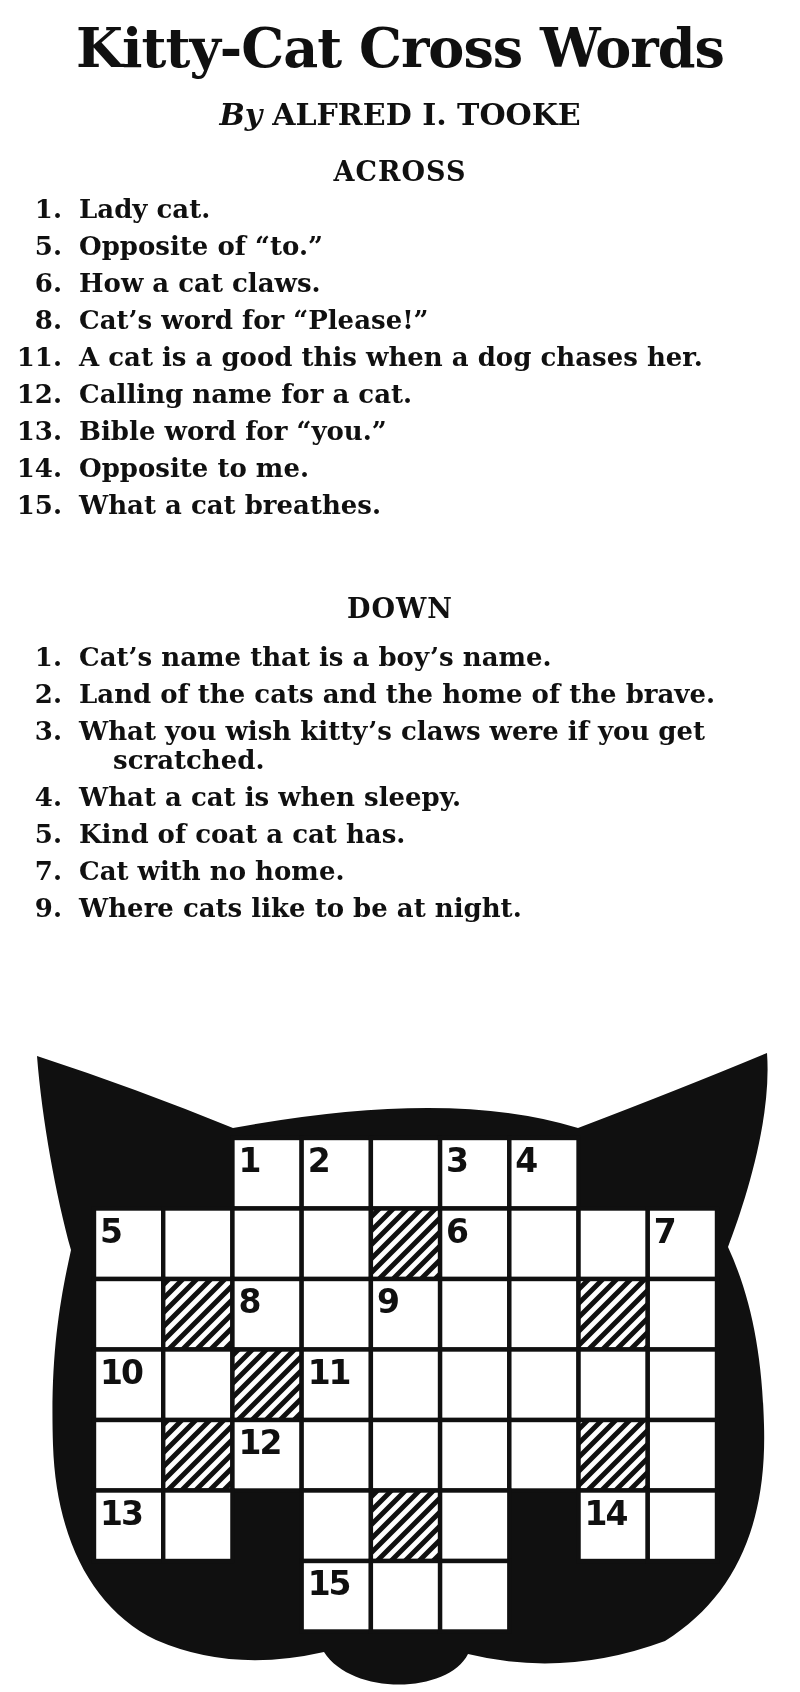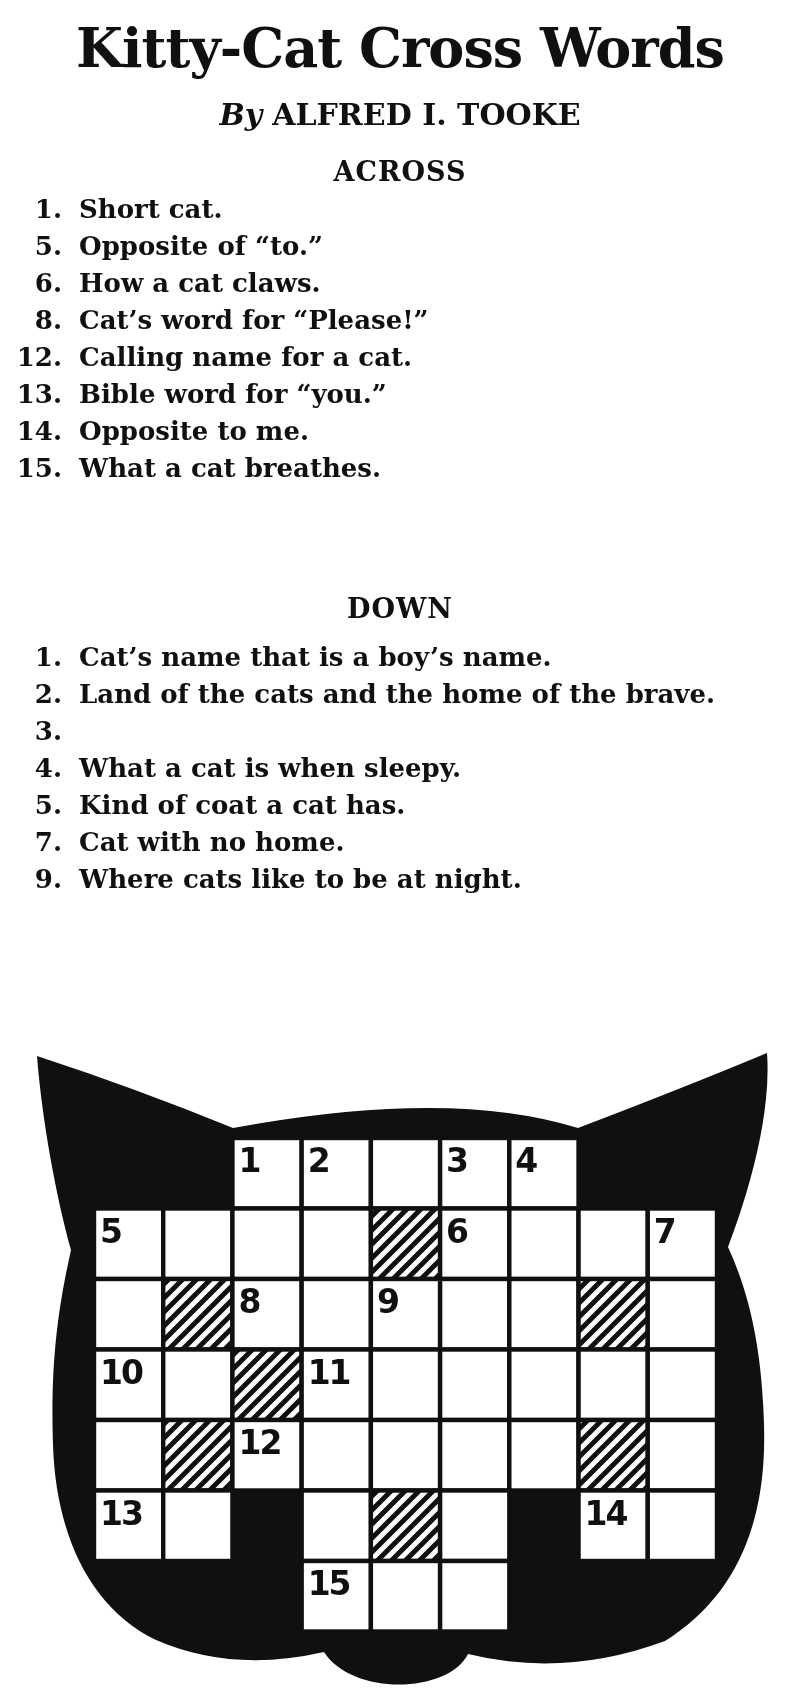--- a/index.html
+++ b/index.html
@@ -58,35 +58,39 @@
 <div class="title">Kitty-Cat Cross Words</div>
 
 <div class="byline">
   <span class="by">By</span><span>ALFRED I. TOOKE</span>
 </div>
 
 <div class="section-heading" id="across-heading">ACROSS</div>
 <div class="clues" id="across-clues">
     <div class="clue">
       <span class="num">1.</span>
-      <span class="text">Short cat.</span>
+      <span class="text">Lady cat.</span>
     </div>
     <div class="clue">
       <span class="num">5.</span>
       <span class="text">Opposite of “to.”</span>
     </div>
     <div class="clue">
       <span class="num">6.</span>
       <span class="text">How a cat claws.</span>
     </div>
     <div class="clue">
       <span class="num">8.</span>
       <span class="text">Cat’s word for “Please!”</span>
     </div>
     <div class="clue">
+      <span class="num">11.</span>
+      <span class="text">A cat is a good this when a dog chases her.</span>
+    </div>
+    <div class="clue">
       <span class="num">12.</span>
       <span class="text">Calling name for a cat.</span>
     </div>
     <div class="clue">
       <span class="num">13.</span>
       <span class="text">Bible word for “you.”</span>
     </div>
     <div class="clue">
       <span class="num">14.</span>
       <span class="text">Opposite to me.</span>
@@ -102,20 +106,21 @@
     <div class="clue">
       <span class="num">1.</span>
       <span class="text">Cat’s name that is a boy’s name.</span>
     </div>
     <div class="clue">
       <span class="num">2.</span>
       <span class="text">Land of the cats and the home of the brave.</span>
     </div>
     <div class="clue">
       <span class="num">3.</span>
+      <span class="text">What you wish kitty’s claws were if you get scratched.</span>
     </div>
     <div class="clue">
       <span class="num">4.</span>
       <span class="text">What a cat is when sleepy.</span>
     </div>
     <div class="clue">
       <span class="num">5.</span>
       <span class="text">Kind of coat a cat has.</span>
     </div>
     <div class="clue">

